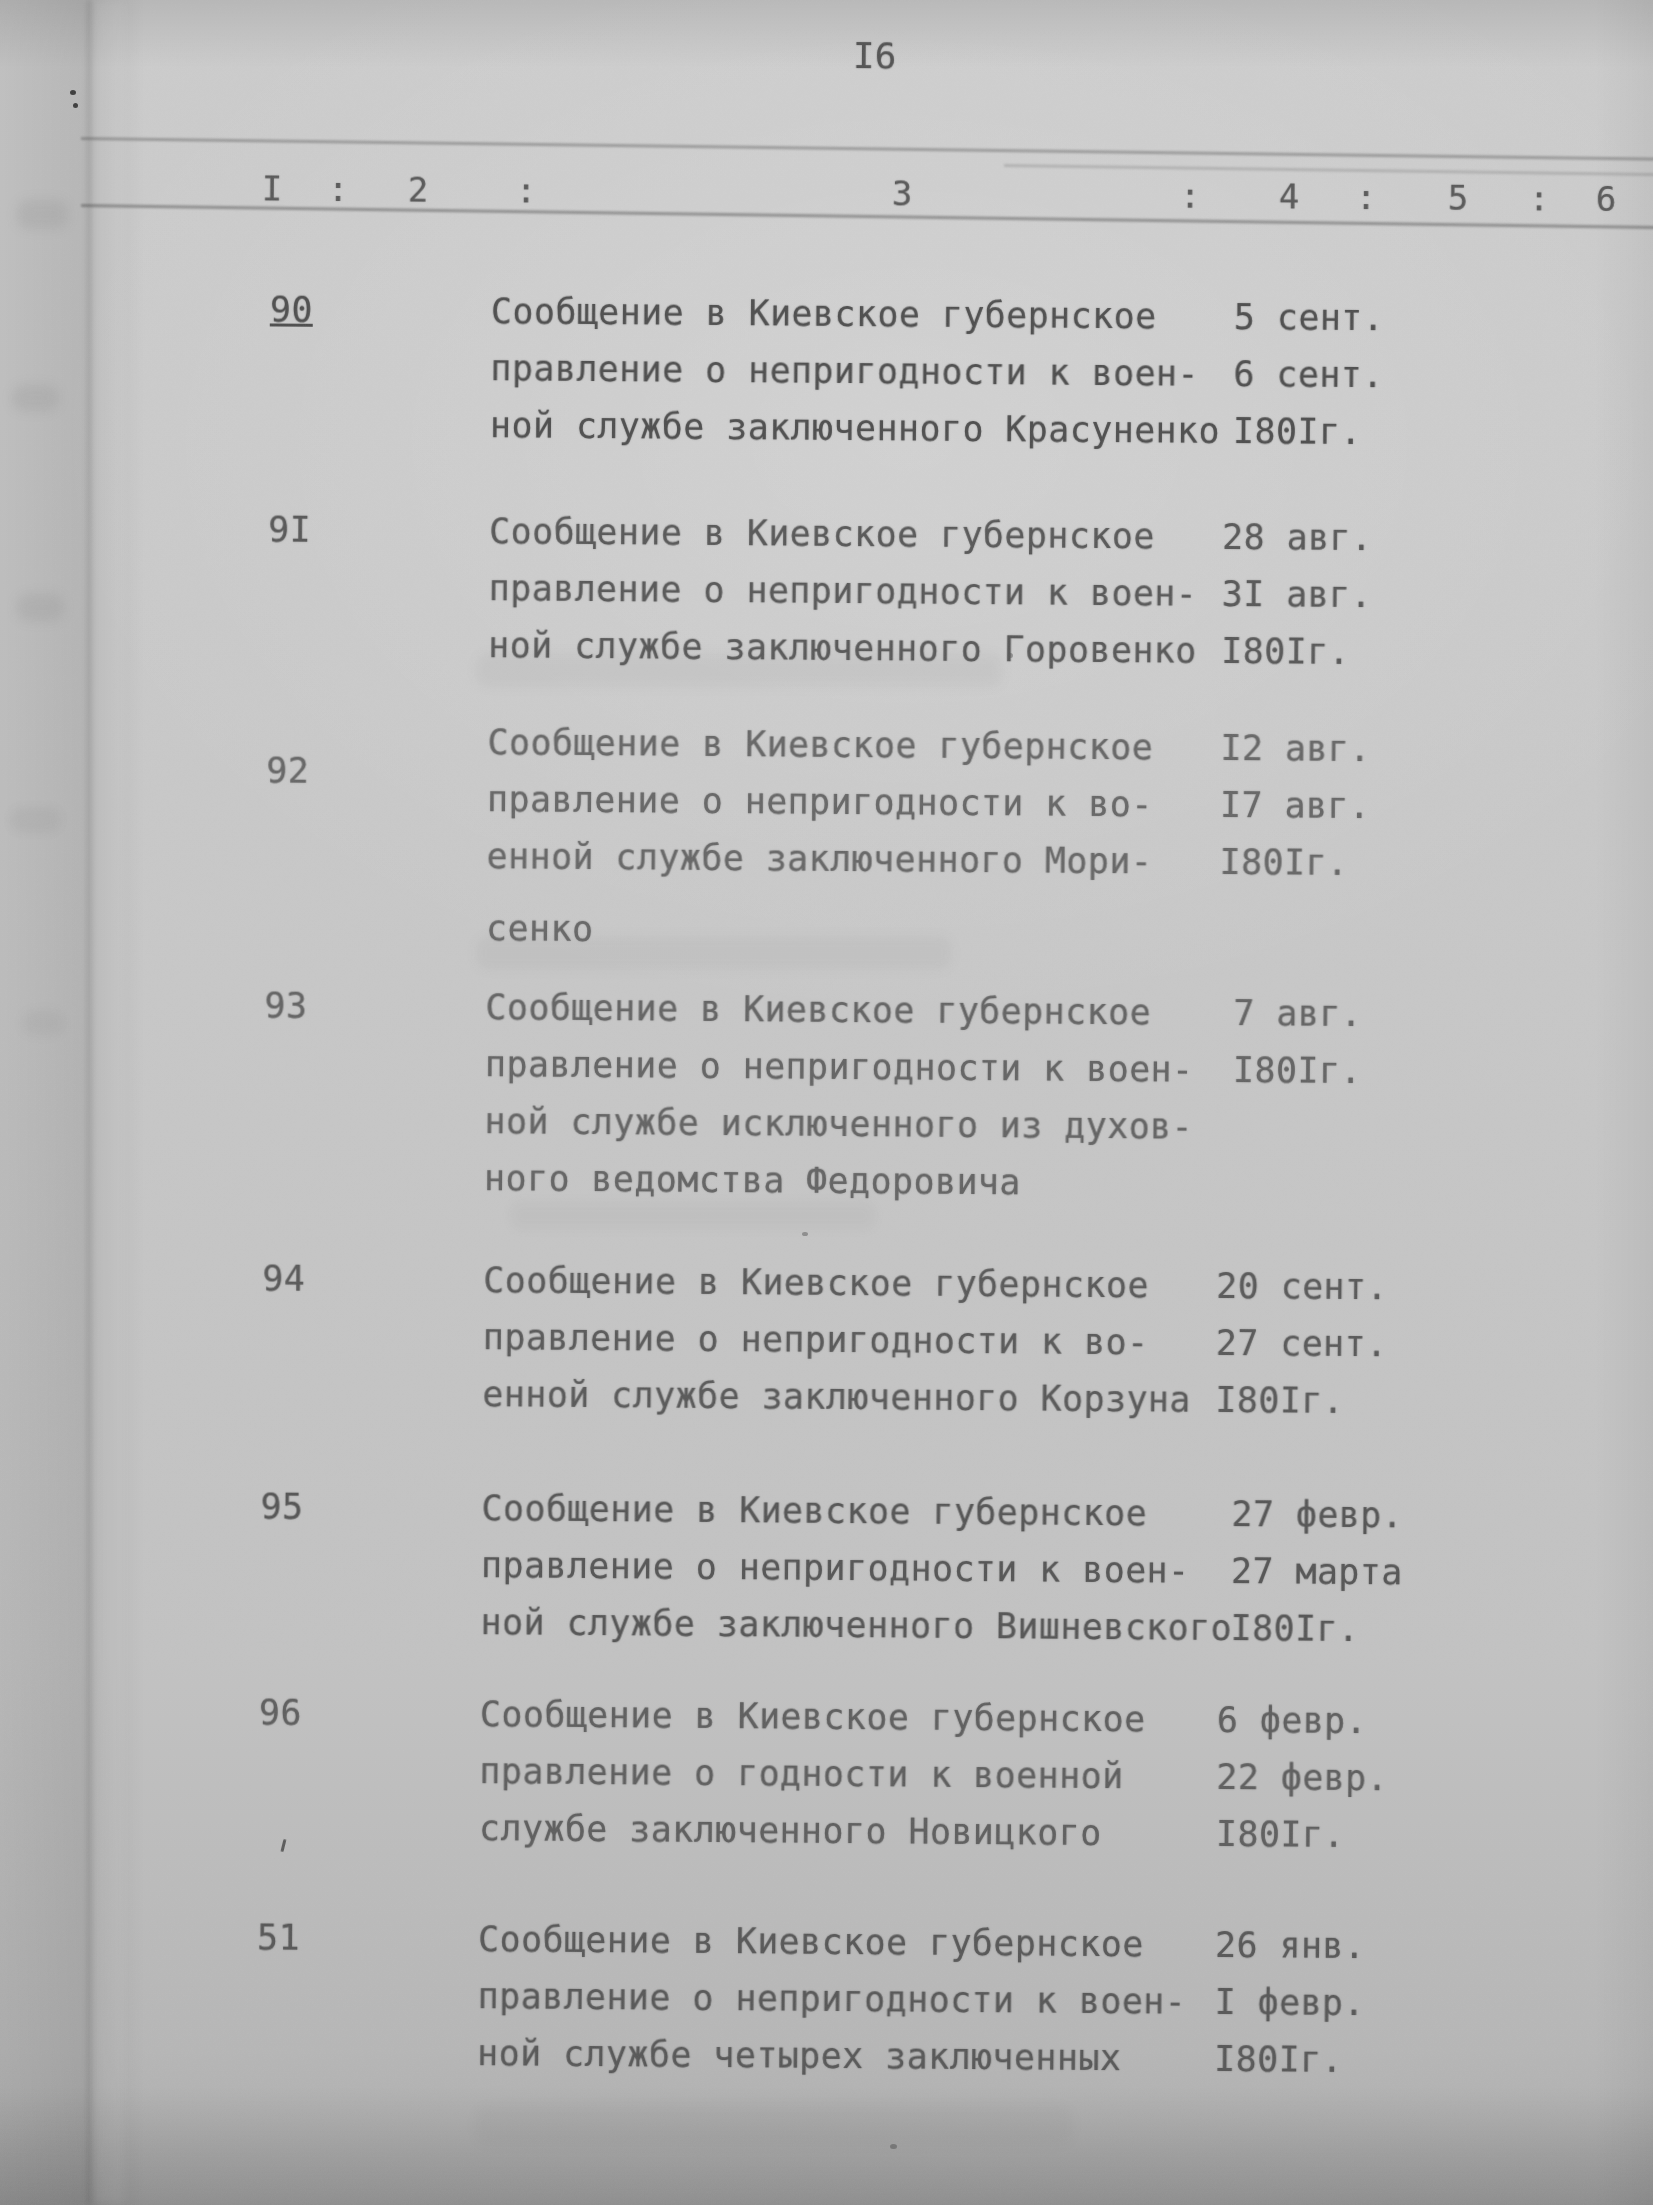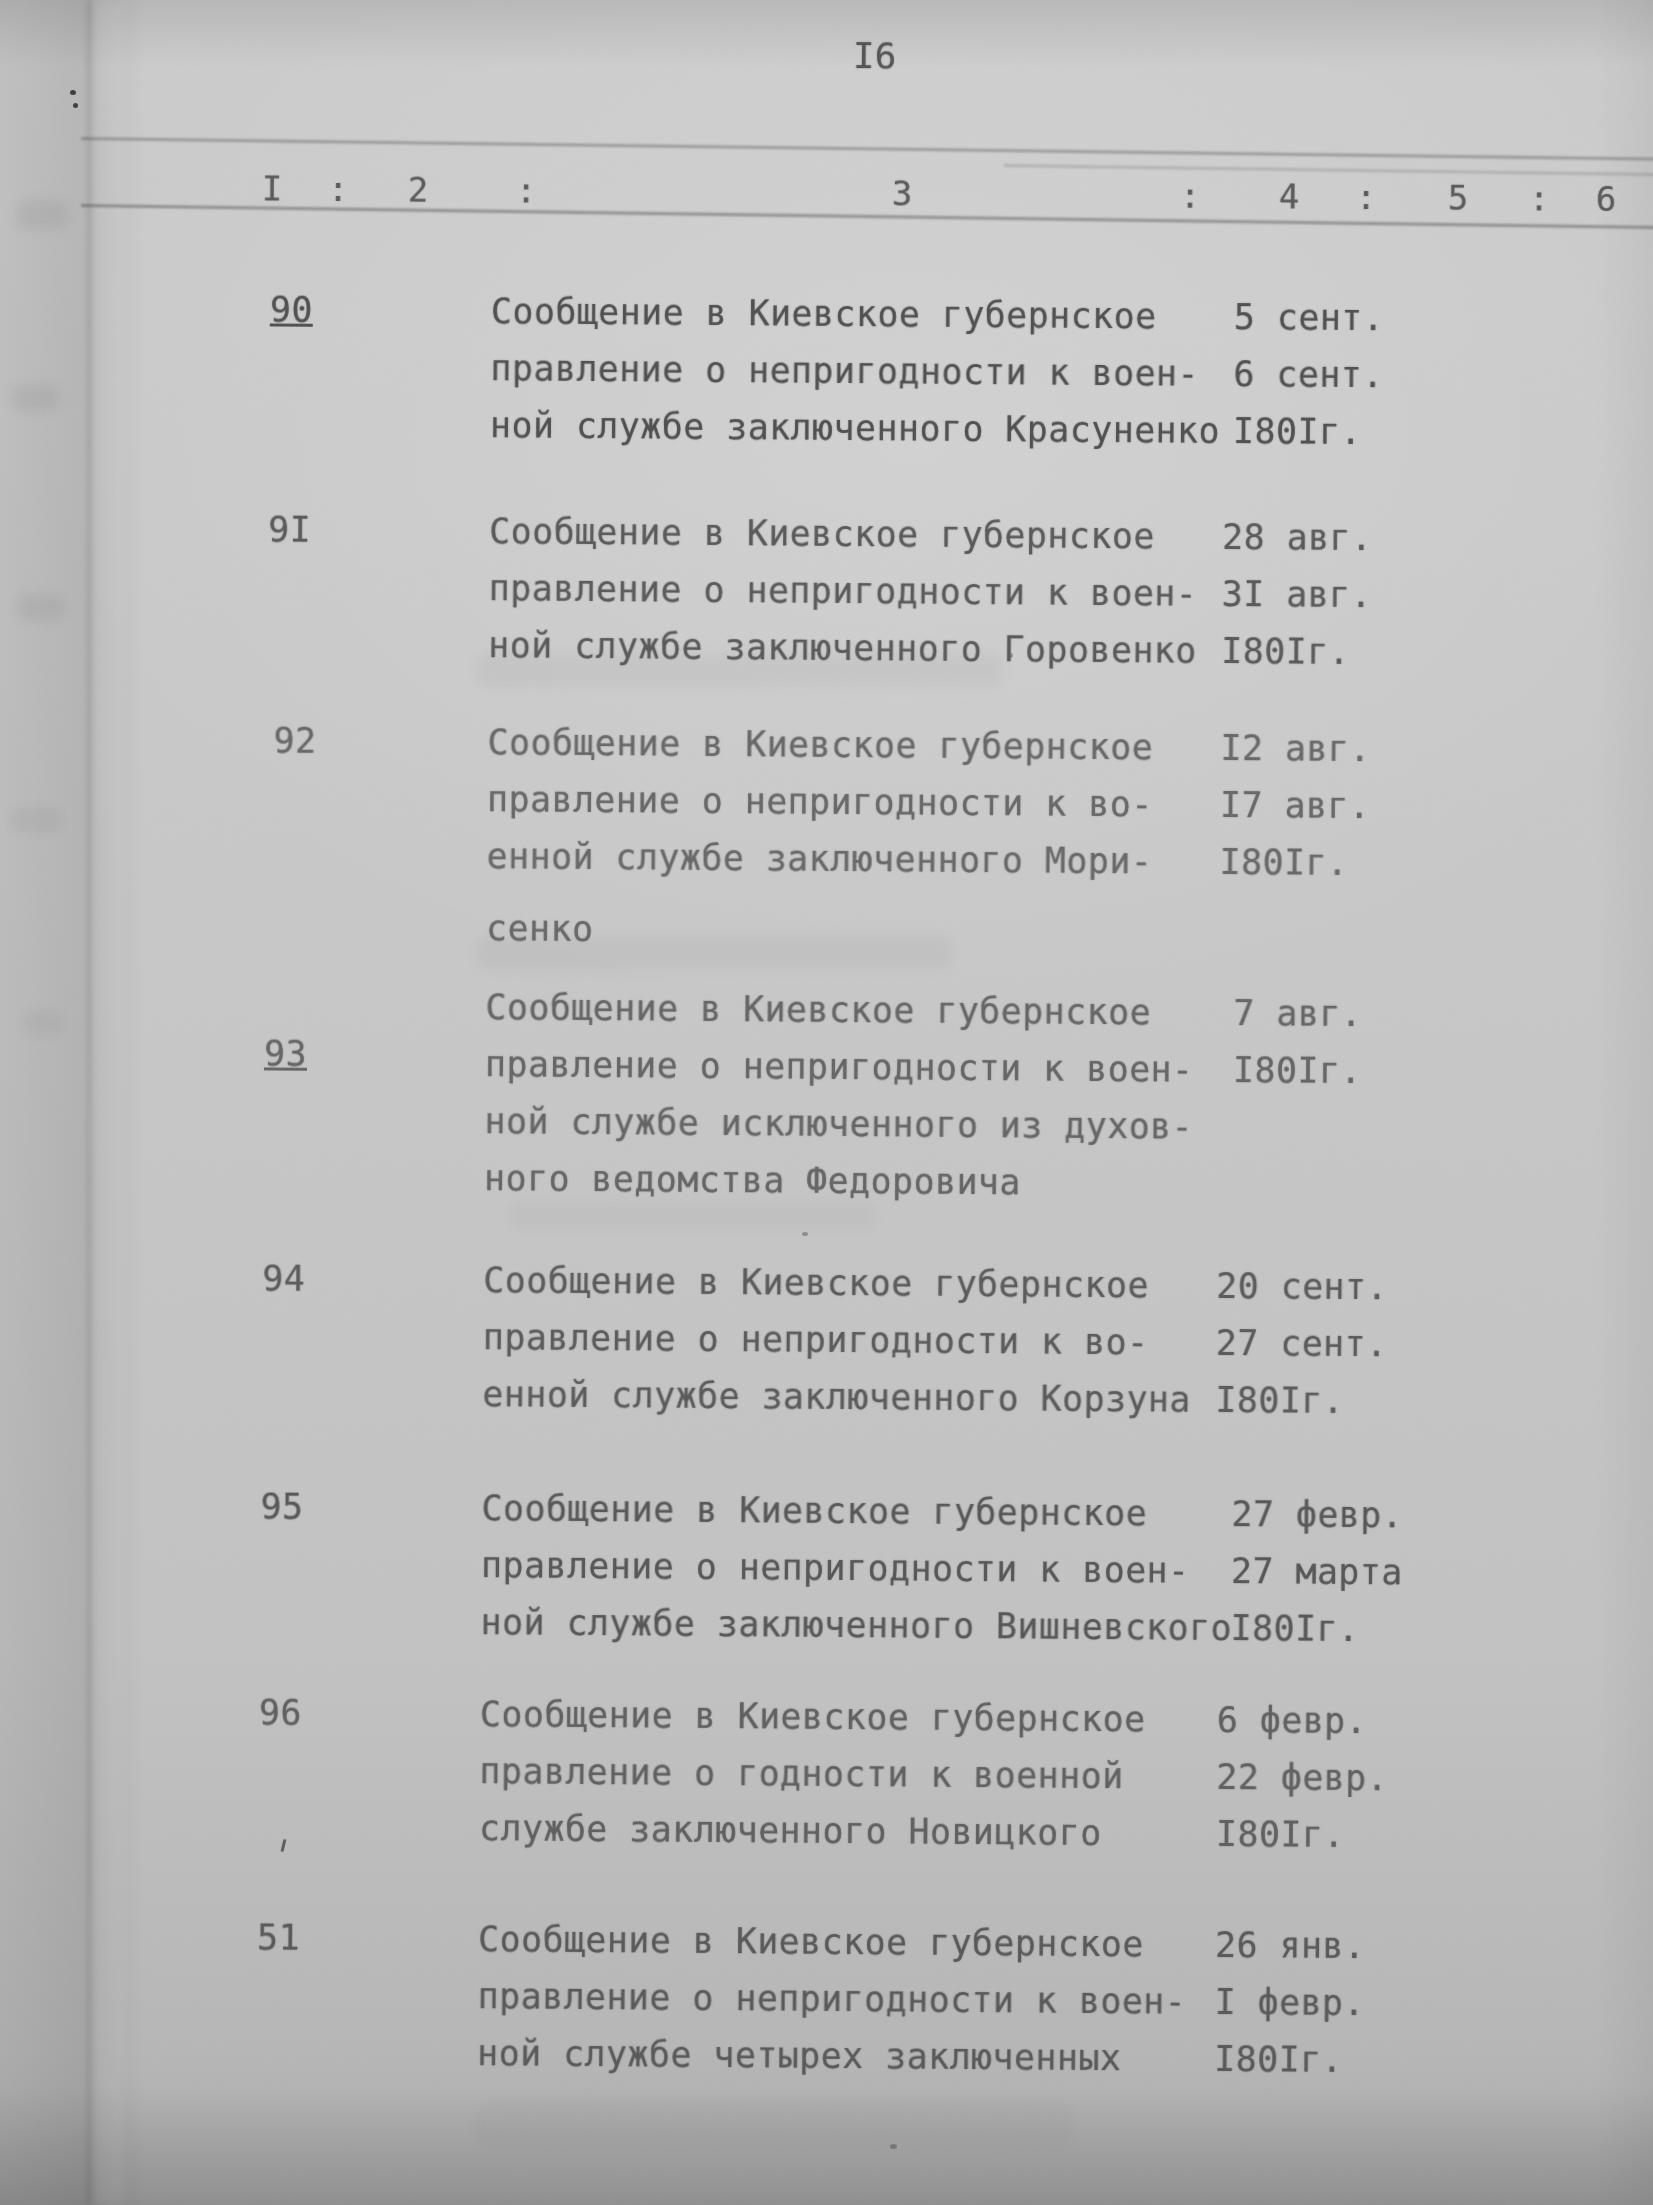--- a/index.html
+++ b/index.html
@@ -93,29 +93,29 @@
         <div class="line" style="left: 1235px; top: 288px; color: rgb(77, 77, 77);">5 сент.</div>
         <div class="line" style="left: 1235px; top: 345px; color: rgb(77, 77, 77);">6 сент.</div>
         <div class="line" style="left: 1235px; top: 402px; color: rgb(77, 77, 77);">I80Iг.</div>
         <div class="line" style="left: 271px; top: 508px; color: rgb(87, 87, 87);">9I</div>
         <div class="line" style="left: 492px; top: 508px; color: rgb(87, 87, 87);">Сообщение в Киевское губернское</div>
         <div class="line" style="left: 492px; top: 565px; color: rgb(87, 87, 87);">правление о непригодности к воен-</div>
         <div class="line" style="left: 492px; top: 622px; color: rgb(87, 87, 87);">ной службе заключенного Горовенко</div>
         <div class="line" style="left: 1225px; top: 508px; color: rgb(87, 87, 87);">28 авг.</div>
         <div class="line" style="left: 1225px; top: 565px; color: rgb(87, 87, 87);">3I авг.</div>
         <div class="line" style="left: 1225px; top: 622px; color: rgb(87, 87, 87);">I80Iг.</div>
-        <div class="line" style="left: 271px; top: 719px; color: rgb(102, 102, 102); margin-left: 7px;">92</div>
+        <div class="line" style="left: 271px; top: 749px; color: rgb(102, 102, 102);">92</div>
         <div class="line" style="left: 492px; top: 719px; color: rgb(102, 102, 102);">Сообщение в Киевское губернское</div>
         <div class="line" style="left: 492px; top: 776px; color: rgb(102, 102, 102);">правление о непригодности к во-</div>
         <div class="line" style="left: 492px; top: 833px; color: rgb(102, 102, 102);">енной службе заключенного Мори-</div>
         <div class="line" style="left: 492px; top: 890px; color: rgb(102, 102, 102); margin-top: 15px;">сенко</div>
         <div class="line" style="left: 1225px; top: 719px; color: rgb(102, 102, 102);">I2 авг.</div>
         <div class="line" style="left: 1225px; top: 776px; color: rgb(102, 102, 102);">I7 авг.</div>
         <div class="line" style="left: 1225px; top: 833px; color: rgb(102, 102, 102);">I80Iг.</div>
-        <div class="line" style="left: 271px; top: 1032px; color: rgb(99, 99, 99); text-decoration: underline;">93</div>
+        <div class="line" style="left: 271px; top: 984px; color: rgb(99, 99, 99);">93</div>
         <div class="line" style="left: 492px; top: 984px; color: rgb(99, 99, 99);">Сообщение в Киевское губернское</div>
         <div class="line" style="left: 492px; top: 1041px; color: rgb(99, 99, 99);">правление о непригодности к воен-</div>
         <div class="line" style="left: 492px; top: 1098px; color: rgb(99, 99, 99);">ной службе исключенного из духов-</div>
         <div class="line" style="left: 492px; top: 1155px; color: rgb(99, 99, 99);">ного ведомства Федоровича</div>
         <div class="line" style="left: 1240px; top: 984px; color: rgb(99, 99, 99);">7 авг.</div>
         <div class="line" style="left: 1240px; top: 1041px; color: rgb(99, 99, 99);">I80Iг.</div>
         <div class="line" style="left: 271px; top: 1257px; color: rgb(88, 88, 88);">94</div>
         <div class="line" style="left: 492px; top: 1257px; color: rgb(88, 88, 88);">Сообщение в Киевское губернское</div>
         <div class="line" style="left: 492px; top: 1314px; color: rgb(88, 88, 88);">правление о непригодности к во-</div>
         <div class="line" style="left: 492px; top: 1371px; color: rgb(88, 88, 88);">енной службе заключенного Корзуна</div>

